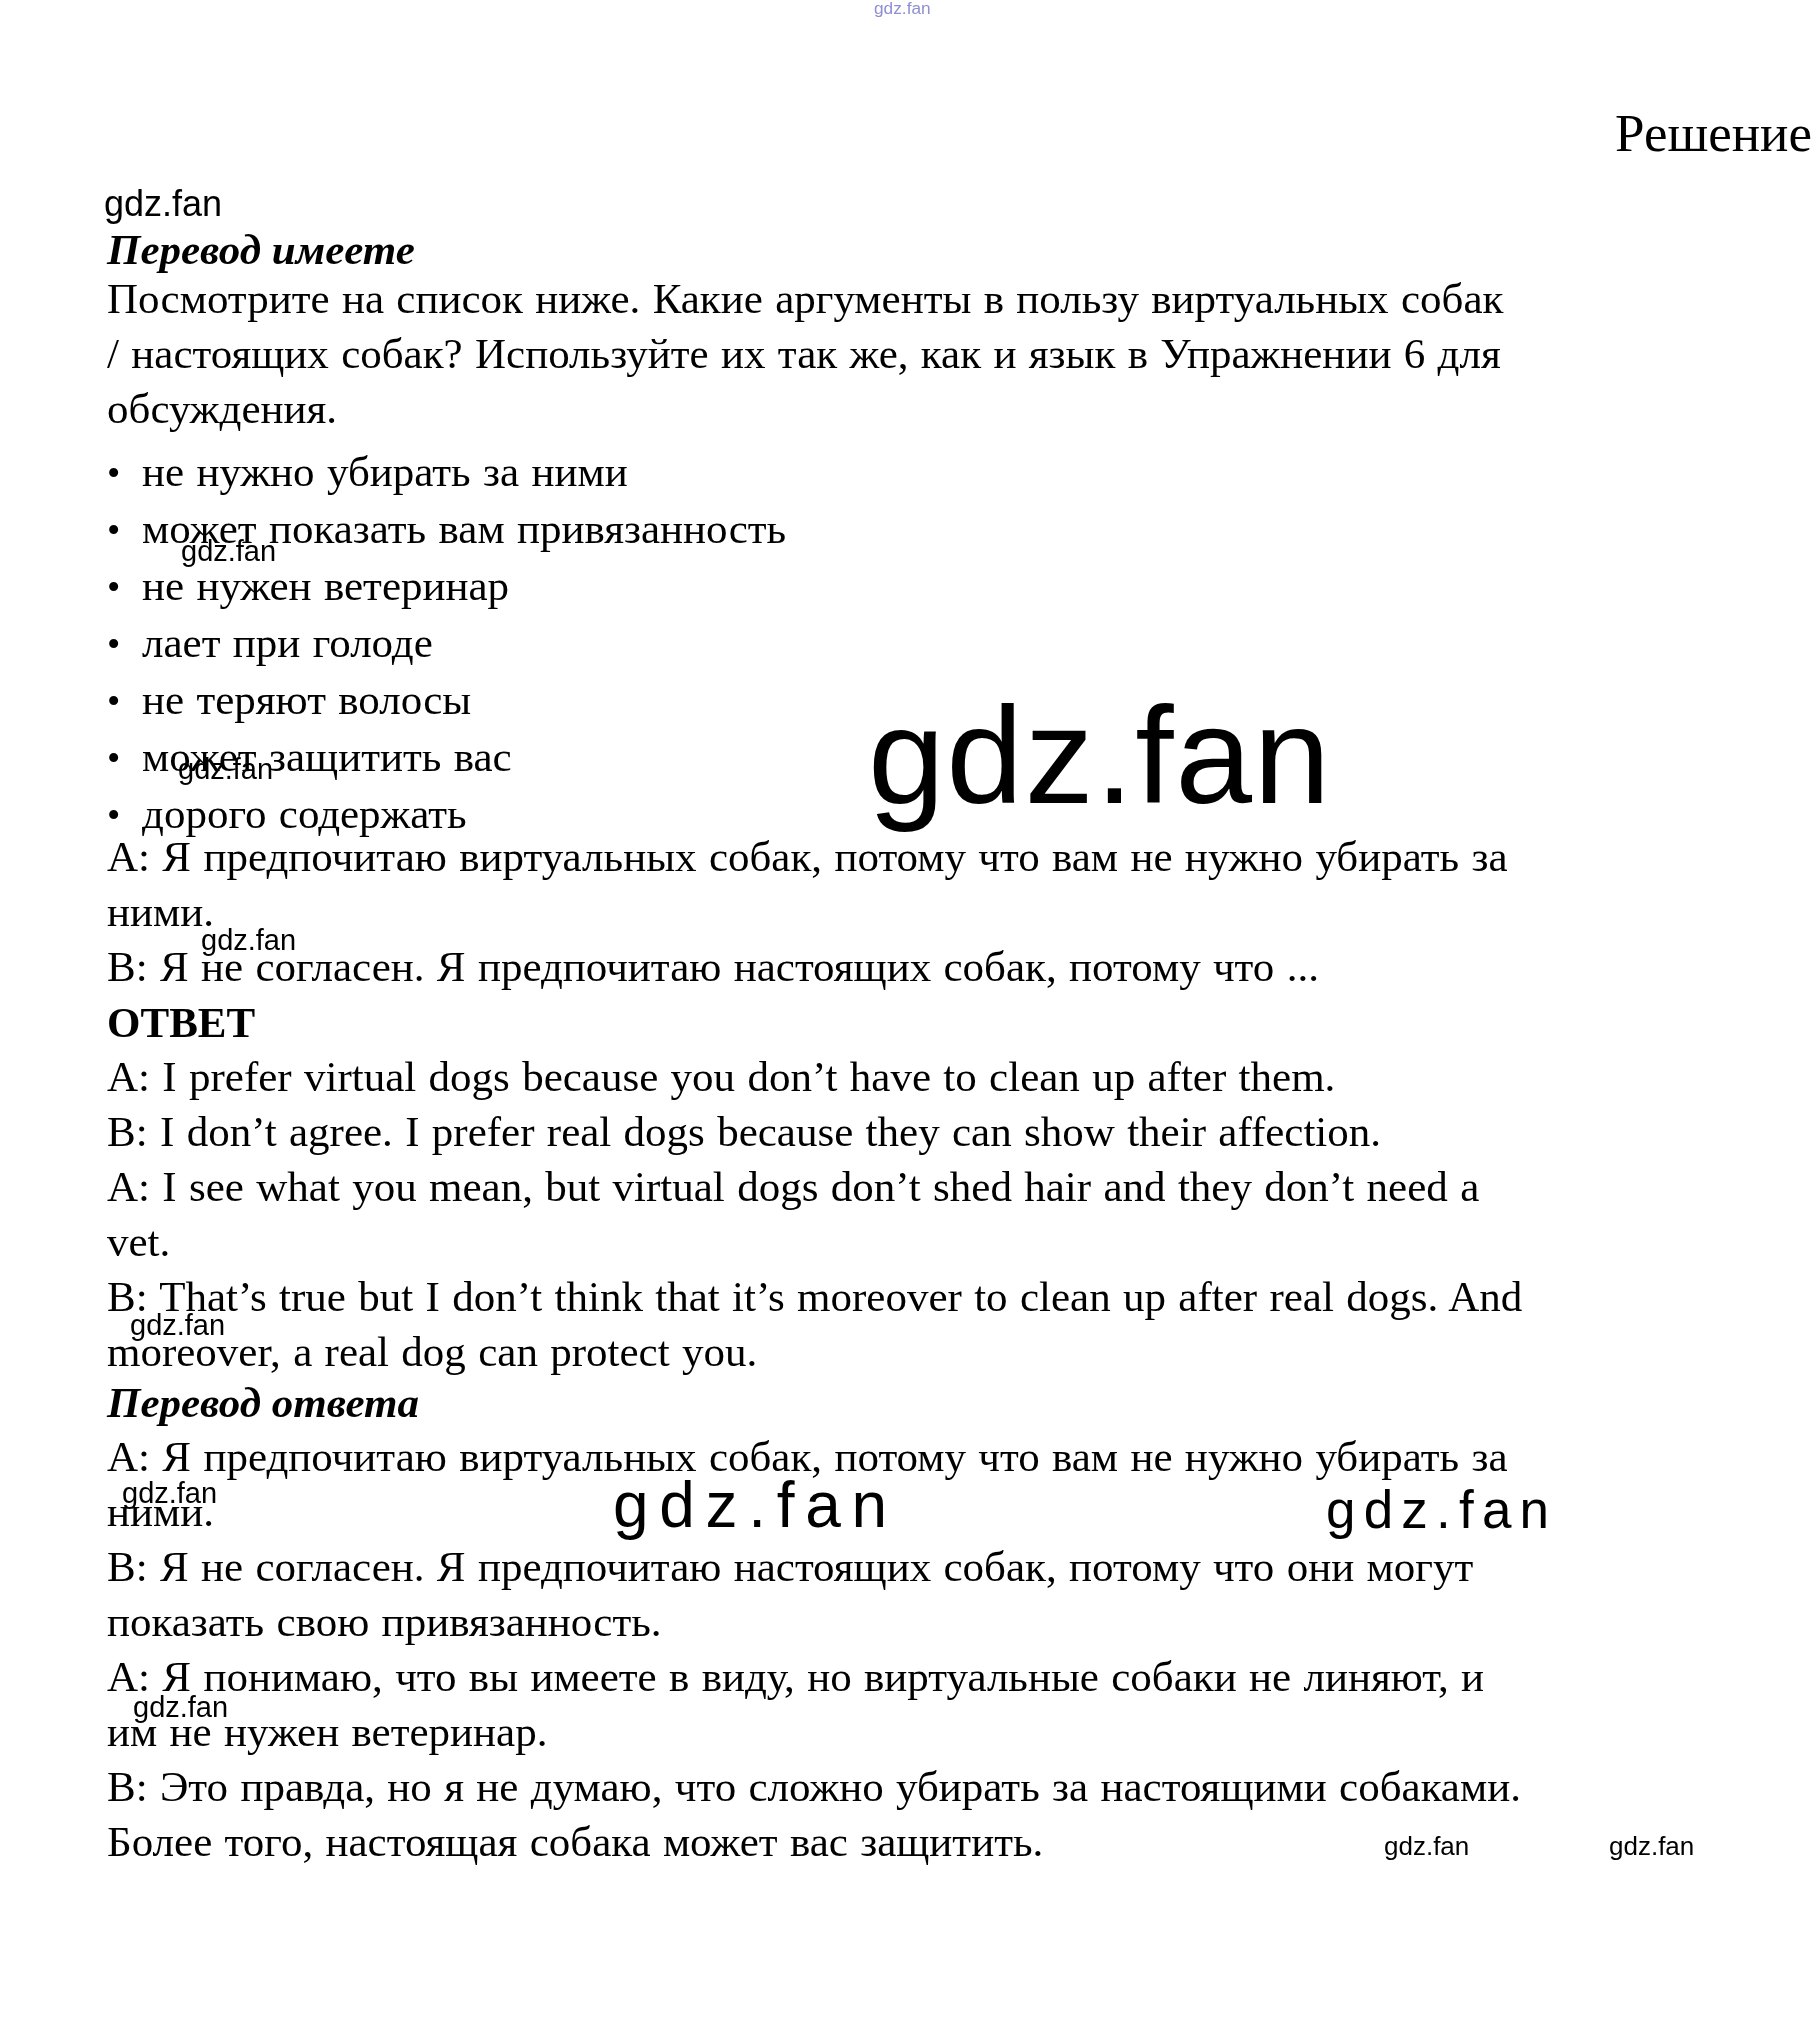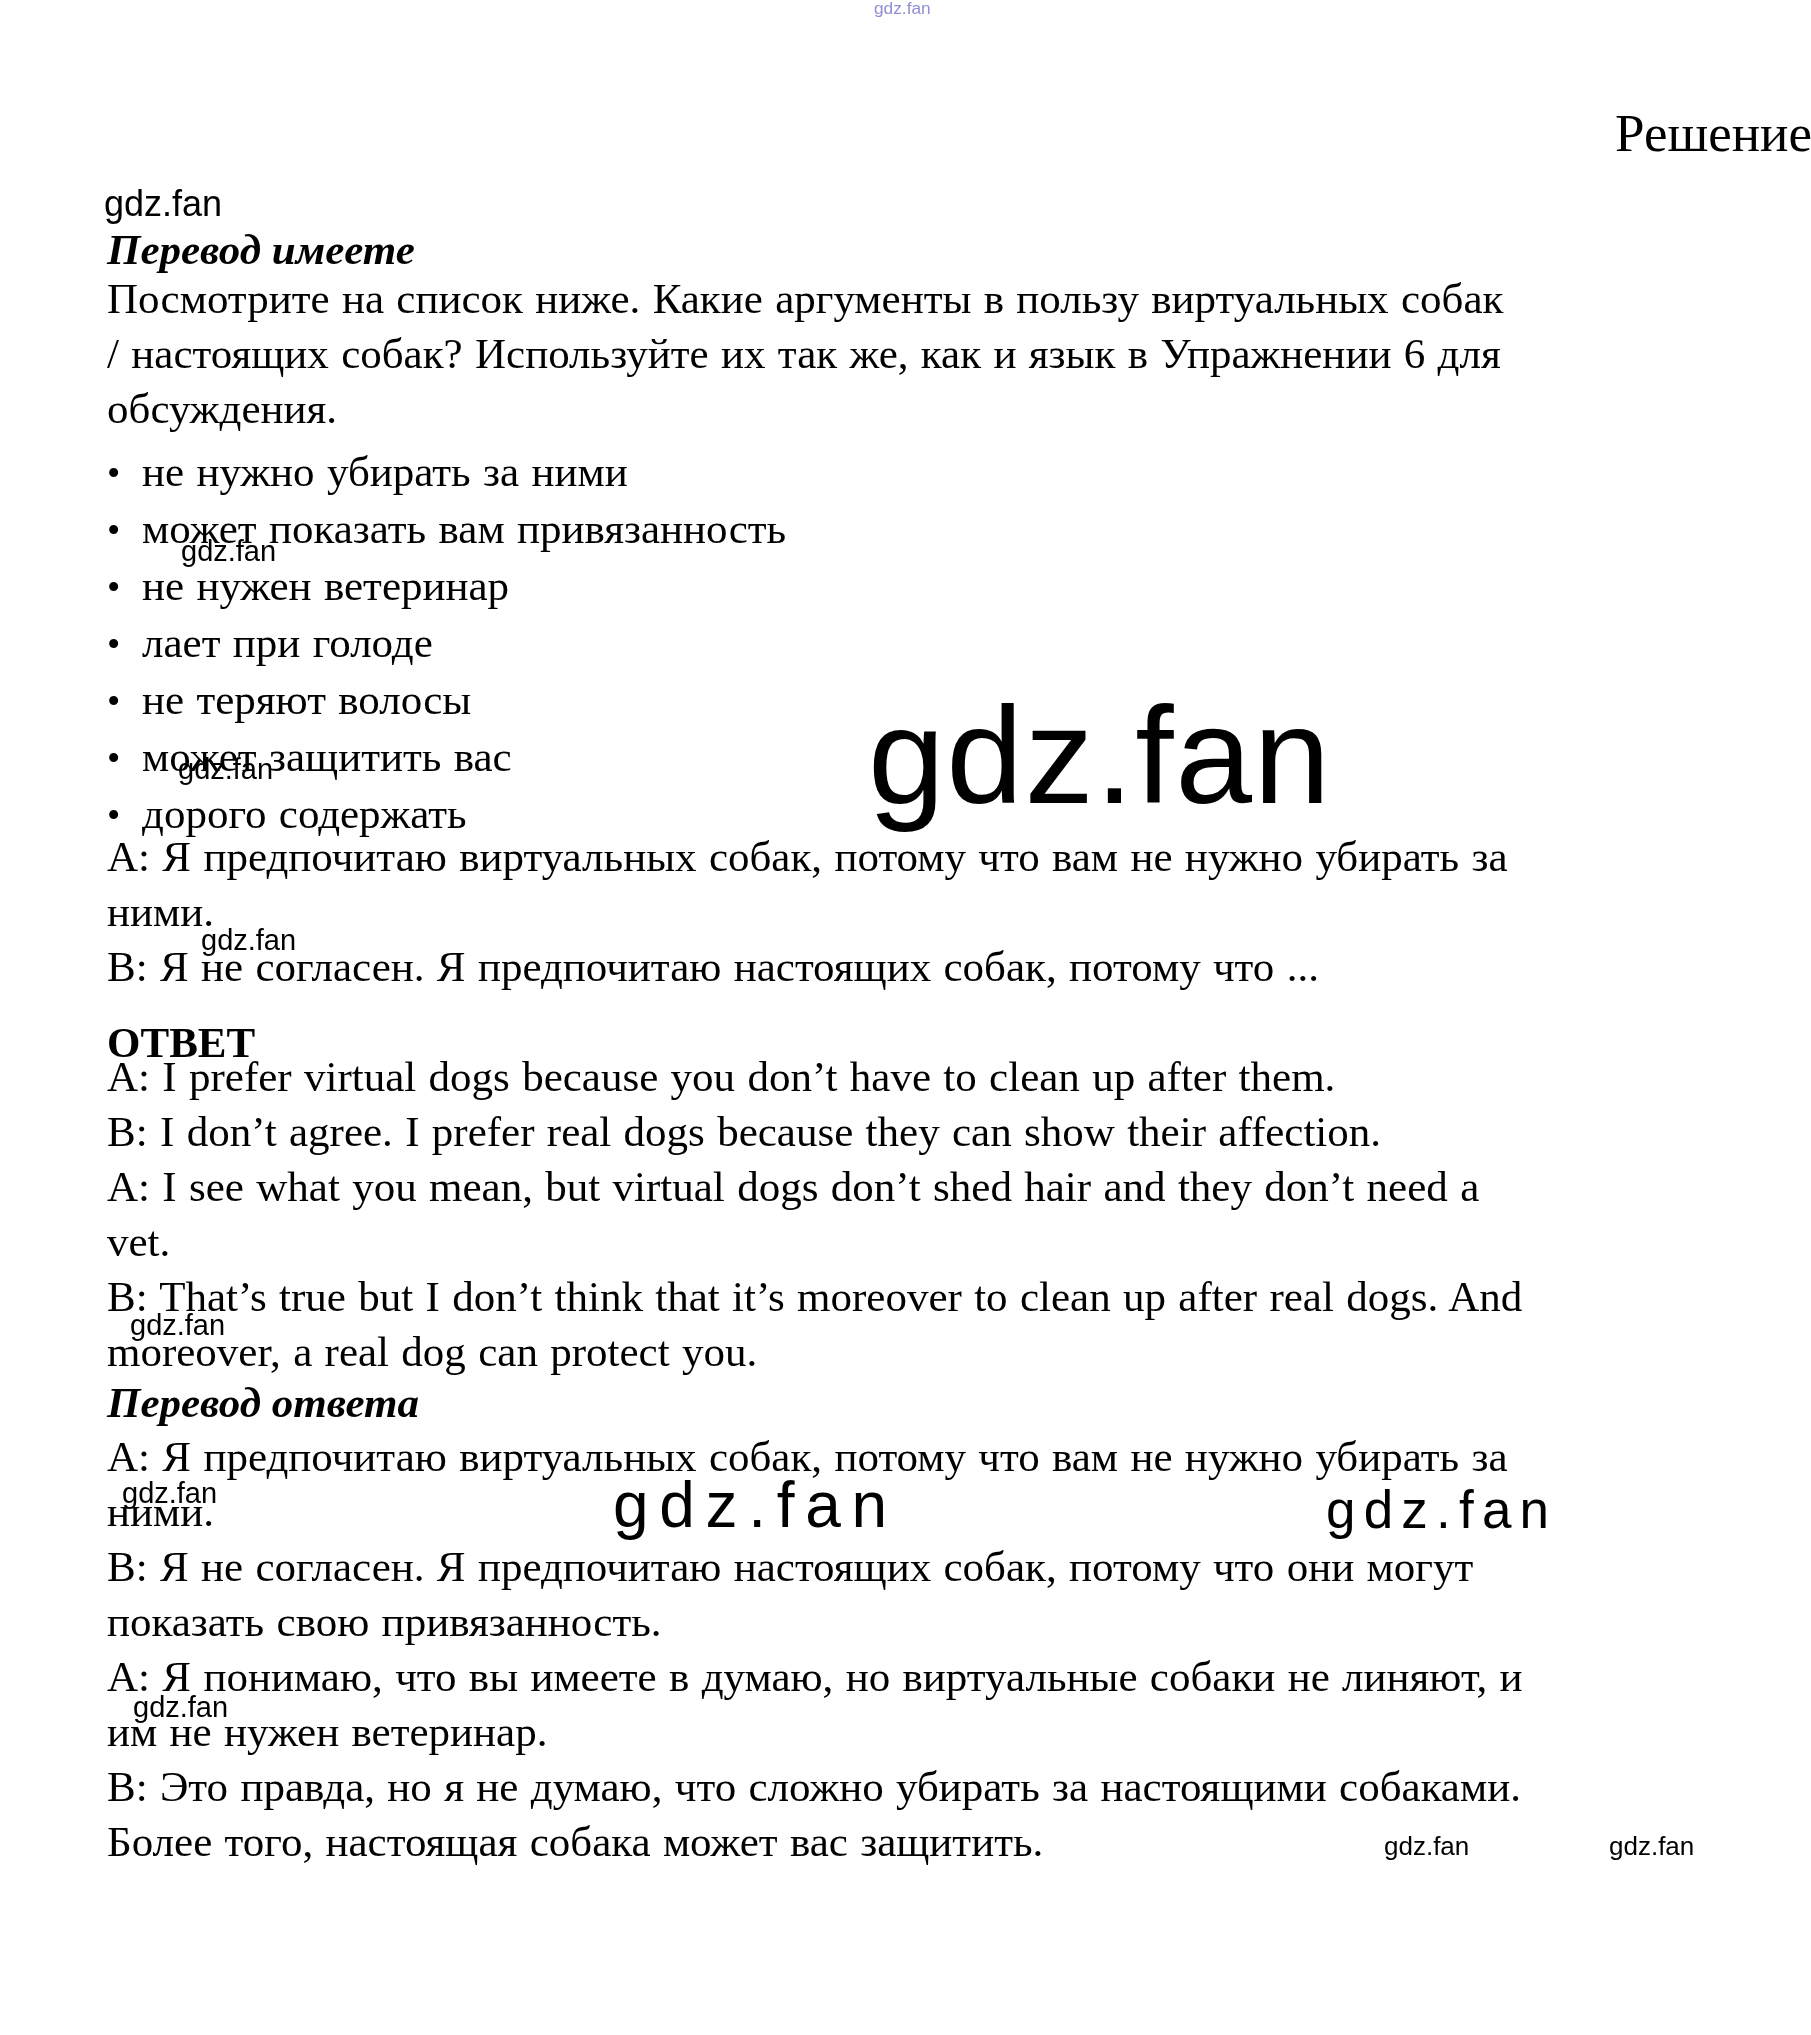--- a/index.html
+++ b/index.html
@@ -120,39 +120,39 @@
     <div class="line bullet"><span>может защитить вас</span></div>
     <div class="line bullet"><span>дорого содержать</span></div>
   </div>
 
   <div class="abs textblock" style="top:829px;">
     <div class="line">А: Я предпочитаю виртуальных собак, потому что вам не нужно убирать за</div>
     <div class="line">ними.</div>
     <div class="line">В: Я не согласен. Я предпочитаю настоящих собак, потому что ...</div>
   </div>
 
-  <div class="abs textblock heading-bold" style="top:998px;margin-top:20px;">ОТВЕТ</div>
+  <div class="abs textblock heading-bold" style="top:998px;">ОТВЕТ</div>
 
   <div class="abs textblock" style="top:1049px;">
     <div class="line">A: I prefer virtual dogs because you don’t have to clean up after them.</div>
     <div class="line">B: I don’t agree. I prefer real dogs because they can show their affection.</div>
     <div class="line">A: I see what you mean, but virtual dogs don’t shed hair and they don’t need a</div>
     <div class="line">vet.</div>
     <div class="line">B: That’s true but I don’t think that it’s moreover to clean up after real dogs. And</div>
     <div class="line">moreover, a real dog can protect you.</div>
   </div>
 
   <div class="abs textblock heading-italic" style="top:1378px;">Перевод ответа</div>
 
   <div class="abs textblock" style="top:1429px;">
     <div class="line">А: Я предпочитаю виртуальных собак, потому что вам не нужно убирать за</div>
     <div class="line">ними.</div>
     <div class="line">В: Я не согласен. Я предпочитаю настоящих собак, потому что они могут</div>
     <div class="line">показать свою привязанность.</div>
-    <div class="line">А: Я понимаю, что вы имеете в думаю, но виртуальные собаки не линяют, и</div>
+    <div class="line">А: Я понимаю, что вы имеете в виду, но виртуальные собаки не линяют, и</div>
     <div class="line">им не нужен ветеринар.</div>
     <div class="line">В: Это правда, но я не думаю, что сложно убирать за настоящими собаками.</div>
     <div class="line">Более того, настоящая собака может вас защитить.</div>
   </div>
 
 
 </div>
 
 
 </body></html>

